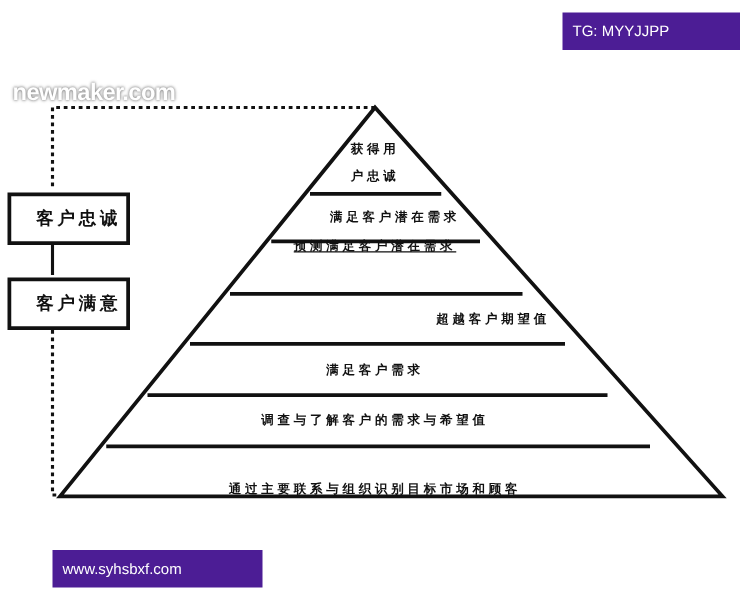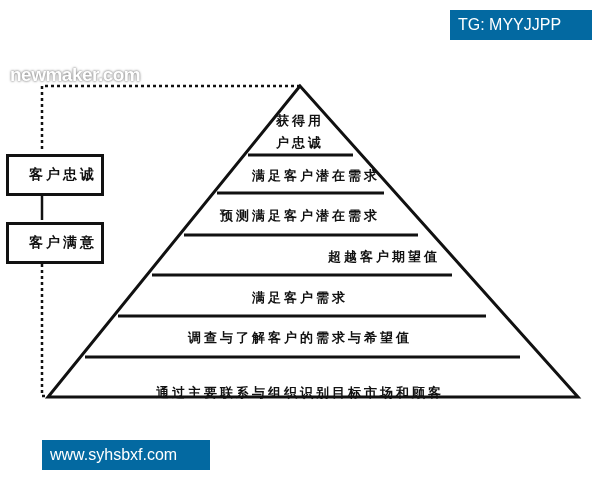--- a/index.html
+++ b/index.html
@@ -1,20 +1,20 @@
 <!DOCTYPE html>
 <html><head>
 <meta charset="utf-8">
 <style>
   html,body{margin:0;padding:0;background:#fff;}
   body{width:600px;height:480px;position:relative;overflow:hidden;font-family:"DejaVu Sans",sans-serif;}
   svg{position:absolute;left:0;top:0;}
-  .lvl{position:absolute;font-weight:bold;font-size:13px;color:#111;letter-spacing:3px;text-align:center;white-space:nowrap;}
+  .lvl{position:absolute;font-weight:bold;font-size:10px;color:#111;letter-spacing:3px;text-align:center;white-space:nowrap;}
   .box{position:absolute;border:3px solid #111;background:#fff;font-weight:bold;font-size:14px;letter-spacing:3px;display:flex;align-items:center;justify-content:center;color:#111;padding-left:16px;}
-  .wm{position:absolute;background:#0369a1;color:#fff;font-family:"Liberation Sans",sans-serif;font-size:16px;display:flex;align-items:center;padding:0 8px;}
+  .wm{position:absolute;background:#4c1d95;color:#fff;font-family:"Liberation Sans",sans-serif;font-size:12px;display:flex;align-items:center;padding:0 8px;}
   .logo{position:absolute;left:10px;top:64px;font-family:Liberation Sans, sans-serif;font-size:19px;font-weight:bold;color:#fff;text-shadow:0 0 2px #888,0 0 3px #999;letter-spacing:-0.5px;}
 </style>
 </head>
 <body>
 
 <svg width="600" height="480">
 
   <path d="M300 86 L42 86 L42 152" fill="none" stroke="#111" stroke-width="2.5" stroke-dasharray="3 3"></path>
   <path d="M42 264 L42 396 L50 396" fill="none" stroke="#111" stroke-width="2.5" stroke-dasharray="3 3"></path>
   <line x1="42" y1="196" x2="42" y2="220" stroke="#111" stroke-width="2.5"></line>
@@ -33,17 +33,17 @@
 
 <div class="wm" style="left:450px;top:10px;width:126px;height:30px;">TG: MYYJJPP</div>
 <div class="wm" style="left:10px;top:440px;width:152px;height:30px;margin-left:32px;">www.syhsbxf.com</div>
 
 <div class="box" style="left:6px;top:154px;width:76px;height:36px;">客户忠诚</div>
 <div class="box" style="left:6px;top:222px;width:76px;height:36px;">客户满意</div>
 
 <div class="lvl" style="left:250px;top:112px;width:100px;">获得用</div>
 <div class="lvl" style="left:250px;top:134px;width:100px;">户忠诚</div>
 <div class="lvl" style="left:196px;top:167px;width:240px;">满足客户潜在需求</div>
-<div class="lvl" style="left:160px;top:207px;width:280px;">预测满足客户潜在需求</div>
+<div class="lvl" style="left:160px;top:190px;width:280px;text-decoration:underline;">预测满足客户潜在需求</div>
 <div class="lvl" style="left:160px;top:248px;width:280px;text-align:right;">超越客户期望值</div>
 <div class="lvl" style="left:150px;top:289px;width:300px;">满足客户需求</div>
 <div class="lvl" style="left:110px;top:329px;width:380px;">调查与了解客户的需求与希望值</div>
 <div class="lvl" style="left:80px;top:370px;width:440px;margin-top:14px;">通过主要联系与组织识别目标市场和顾客</div>
 
 </body></html>

